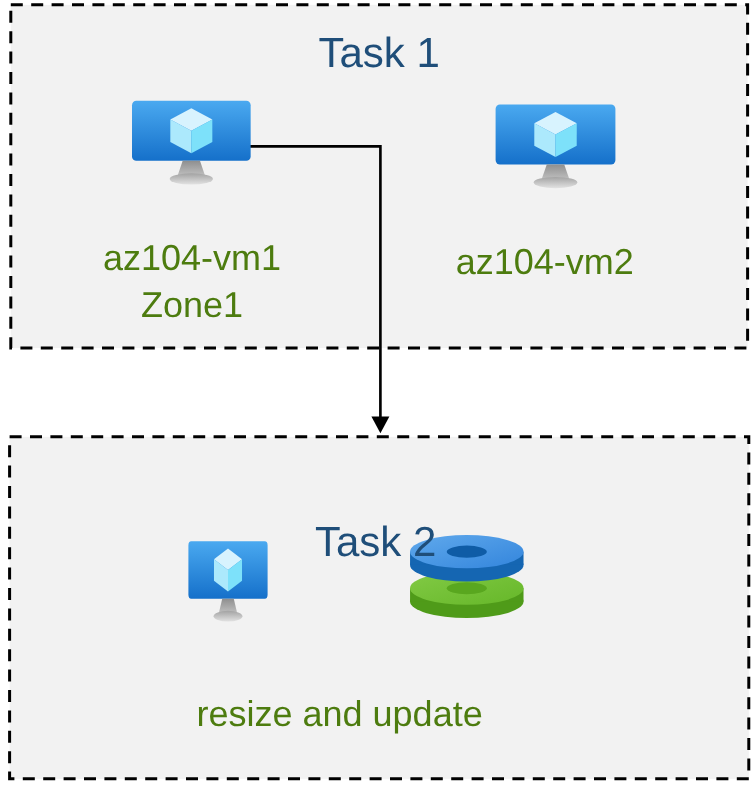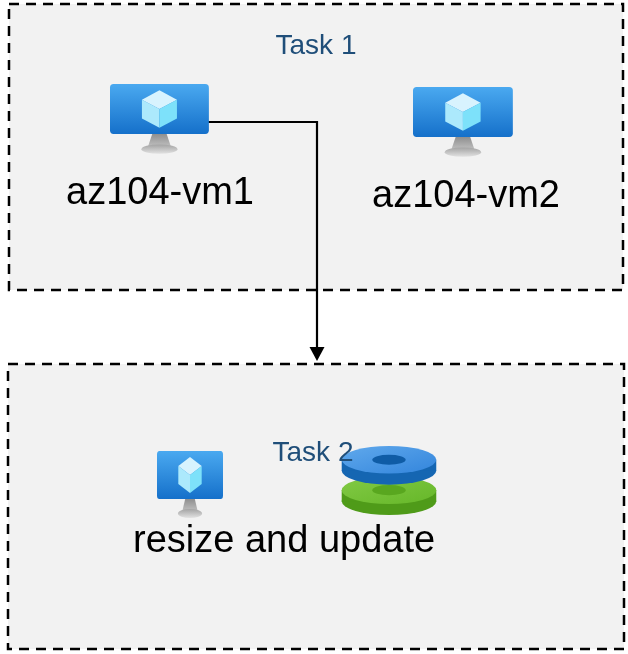--- a/index.html
+++ b/index.html
@@ -13,38 +13,39 @@
   }
   .stage svg.canvas {
     position: absolute;
     left: 0; top: 0;
     width: 628px; height: 654px;
     display: block;
   }
   .txt {
     position: absolute;
     text-align: center;
-    color: #000000;
-    font-size: 38px;
+    color: #4d7c0f;
+    font-size: 30px;
     line-height: 39px;
     white-space: nowrap;
+    margin-top: 24px;
   }
   .task-title {
     position: absolute;
     text-align: center;
     color: #1f4e79;
-    font-size: 28px;
+    font-size: 35px;
     line-height: 40px;
     white-space: nowrap;
   }
   .t1-title { left: 8px;  top: 25px;  width: 616px; }
   .t2-title { left: 7px;  top: 384px; width: 612px; margin-top: 48px; }
   .vm1-label { left: 60px;  top: 172px; width: 200px; }
-  .vm2-label { left: 366px; top: 175px; width: 200px; }
-  .t2-caption { left: 133px; top: 520px; width: 300px; }
+  .vm2-label { left: 354px; top: 175px; width: 200px; }
+  .t2-caption { left: 133px; top: 552px; width: 300px; }
 </style>
 </head>
 <body>
 
 <div class="stage">
 
   <svg class="canvas" viewBox="0 0 628 654" aria-hidden="true">
     <defs>
       <linearGradient id="scrGrad" x1="0" y1="0" x2="0" y2="1">
         <stop offset="0" stop-color="#4aa9f0"></stop>
@@ -99,20 +100,21 @@
     <use href="#vm-symbol" transform="translate(413,87) scale(1.04,1.042)"></use>
 
     <use href="#vm-symbol" transform="translate(157,451) scale(0.6875,1.0)"></use>
     <use href="#disks-symbol" transform="translate(338,445) scale(0.927,0.922)"></use>
   </svg>
 
   <div class="task-title t1-title">Task 1</div>
 
   <div class="txt vm1-label">
     <div>az104-vm1</div>
+    <div>Zone1</div>
   </div>
 
   <div class="txt vm2-label">
     <div>az104-vm2</div>
   </div>
 
   <div class="task-title t2-title">Task 2</div>
 
   <div class="txt t2-caption">resize and update</div>
 

